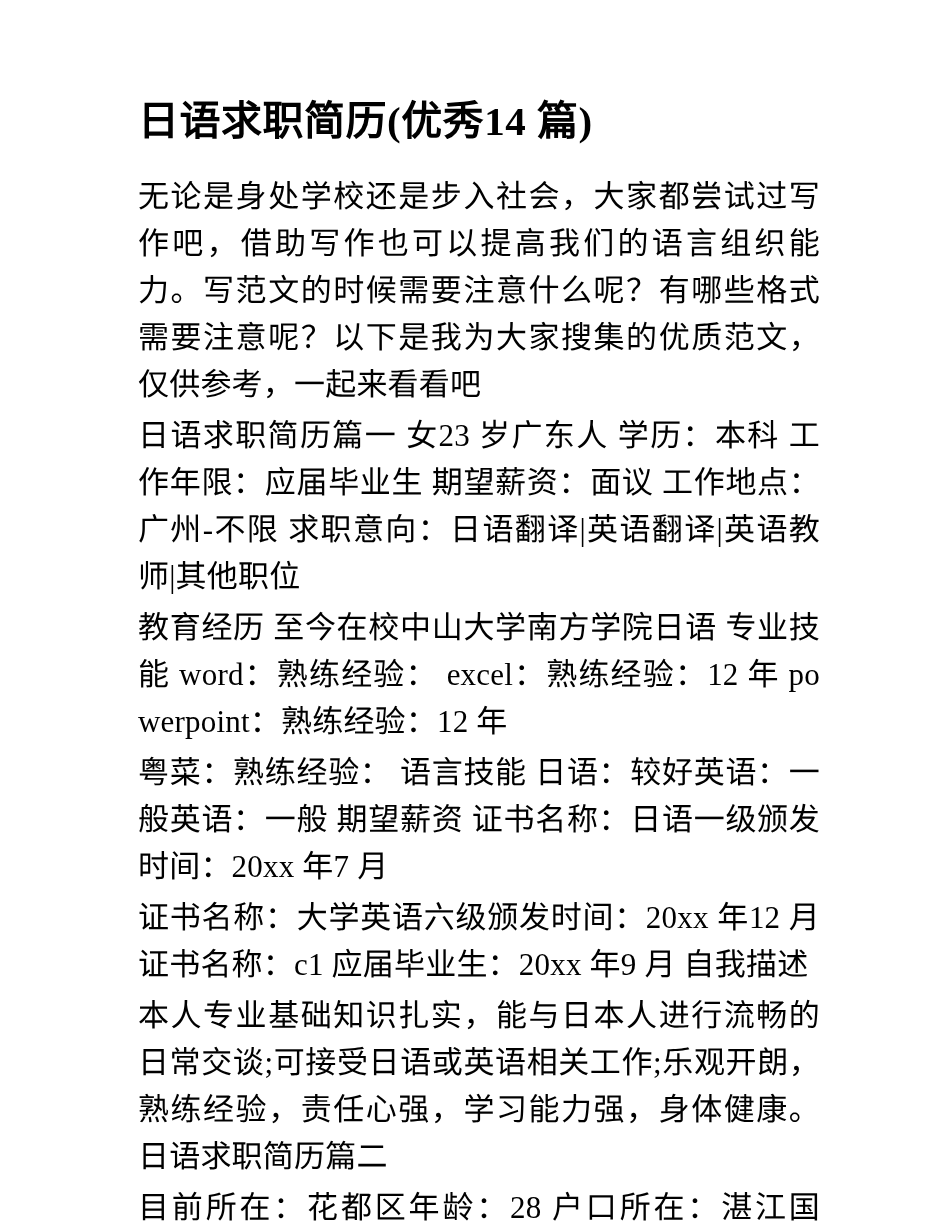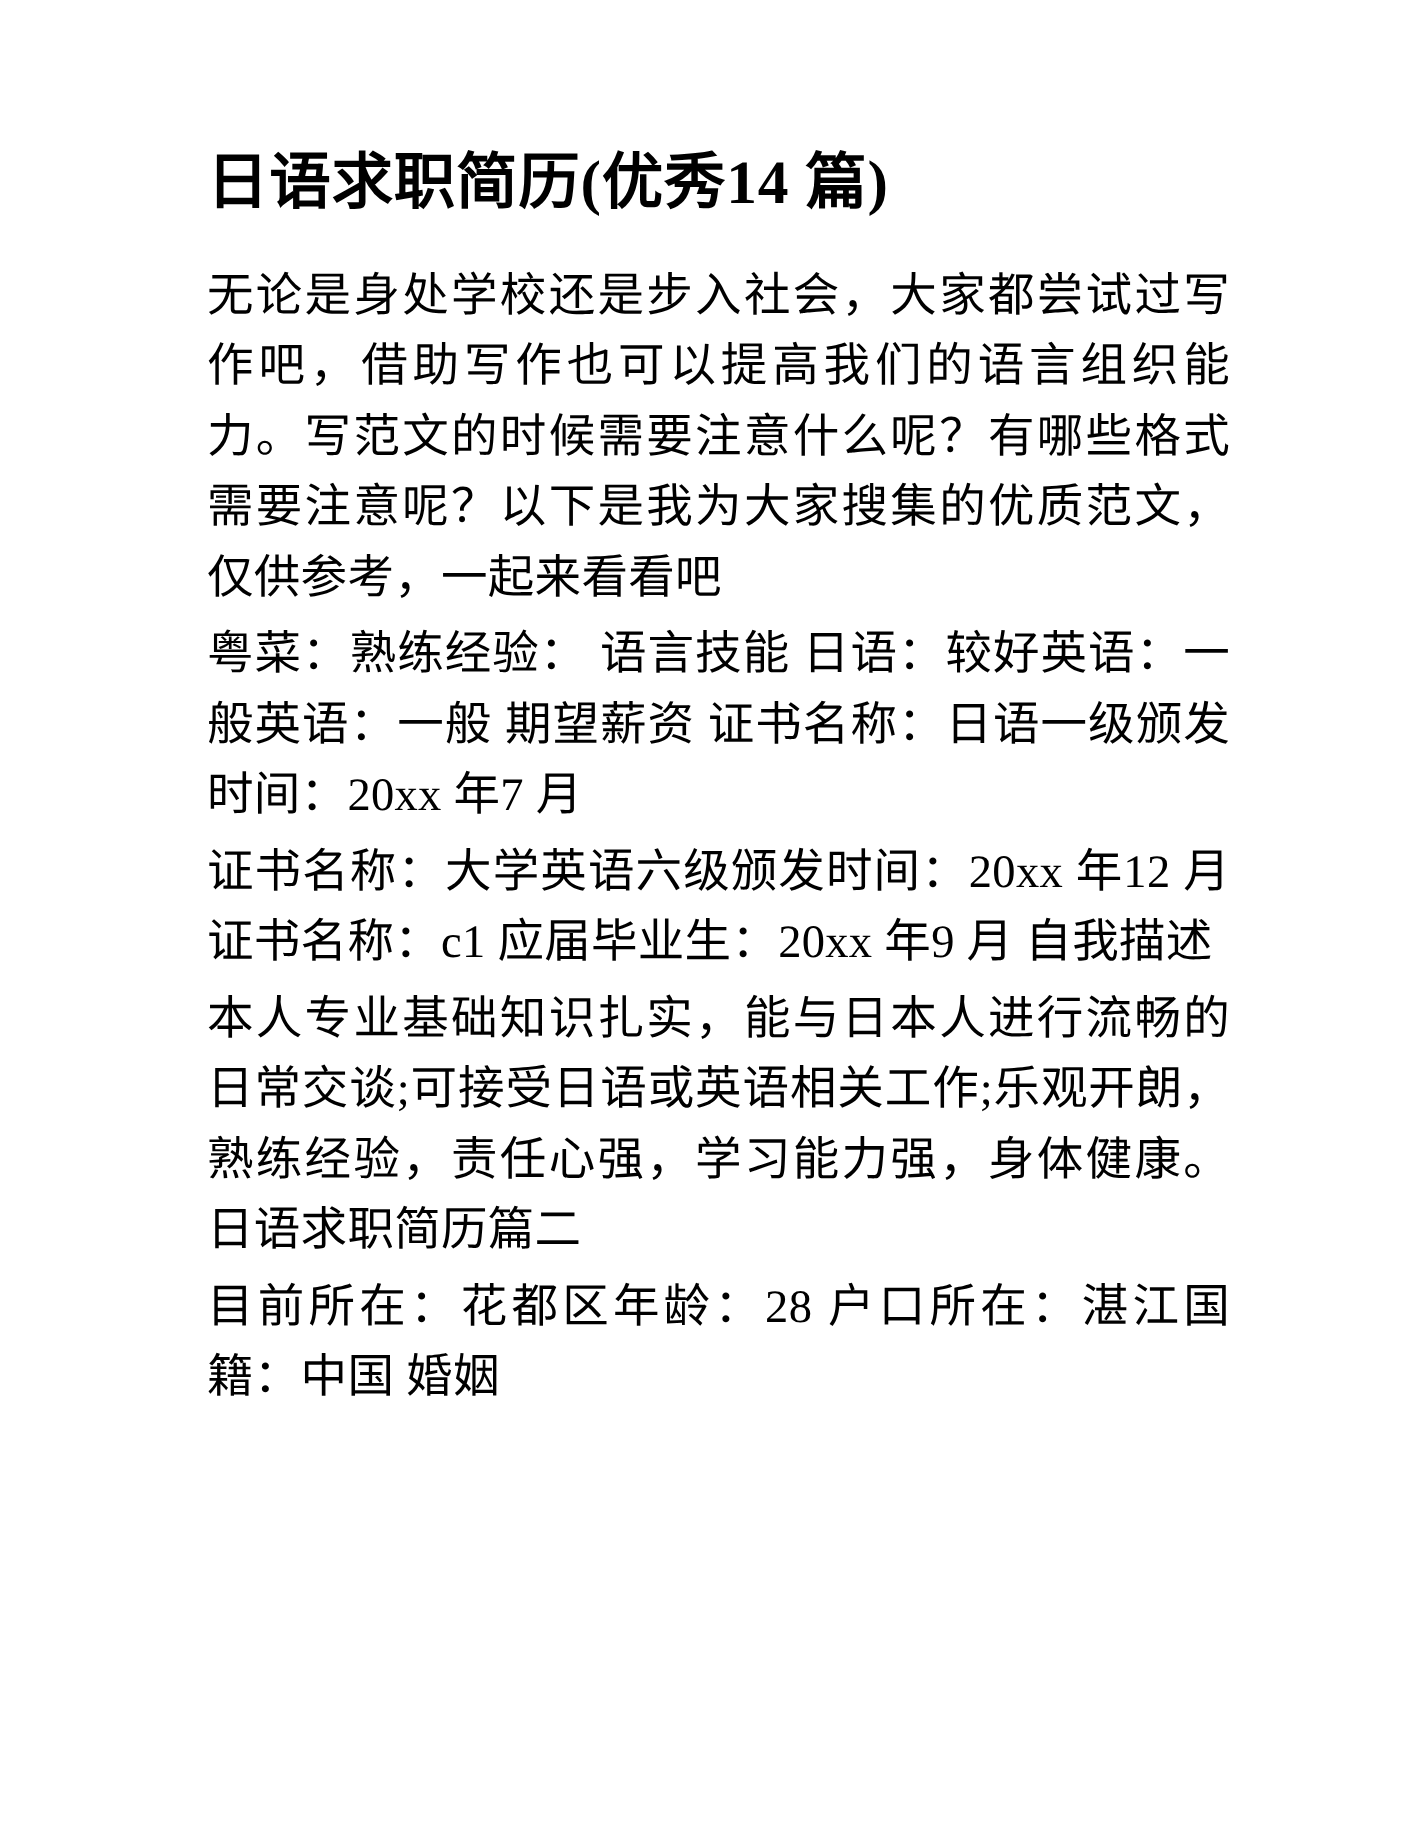--- a/index.html
+++ b/index.html
@@ -45,17 +45,19 @@
     margin-bottom: 0;
   }
 </style>
 </head>
 <body>
 
 <div class="page">
   <h1 class="doc-title">日语求职简历(优秀14 篇)</h1>
 
   <p class="para">无论是身处学校还是步入社会，大家都尝试过写作吧，借助写作也可以提高我们的语言组织能力。写范文的时候需要注意什么呢？有哪些格式需要注意呢？以下是我为大家搜集的优质范文，仅供参考，一起来看看吧</p>
+  <p class="para">日语求职简历篇一 女23 岁广东人 学历：本科 工作年限：应届毕业生 期望薪资：面议 工作地点：广州-不限 求职意向：日语翻译|英语翻译|英语教师|其他职位</p>
+  <p class="para">教育经历 至今在校中山大学南方学院日语 专业技能 word：熟练经验： excel：熟练经验：12 年 powerpoint：熟练经验：12 年</p>
   <p class="para">粤菜：熟练经验： 语言技能 日语：较好英语：一般英语：一般 期望薪资 证书名称：日语一级颁发时间：20xx 年7 月</p>
   <p class="para">证书名称：大学英语六级颁发时间：20xx 年12 月 证书名称：c1 应届毕业生：20xx 年9 月 自我描述</p>
   <p class="para">本人专业基础知识扎实，能与日本人进行流畅的日常交谈;可接受日语或英语相关工作;乐观开朗，熟练经验，责任心强，学习能力强，身体健康。 日语求职简历篇二</p>
   <p class="para">目前所在：花都区年龄：28 户口所在：湛江国籍：中国 婚姻</p>
 </div>
 
 </body></html>

